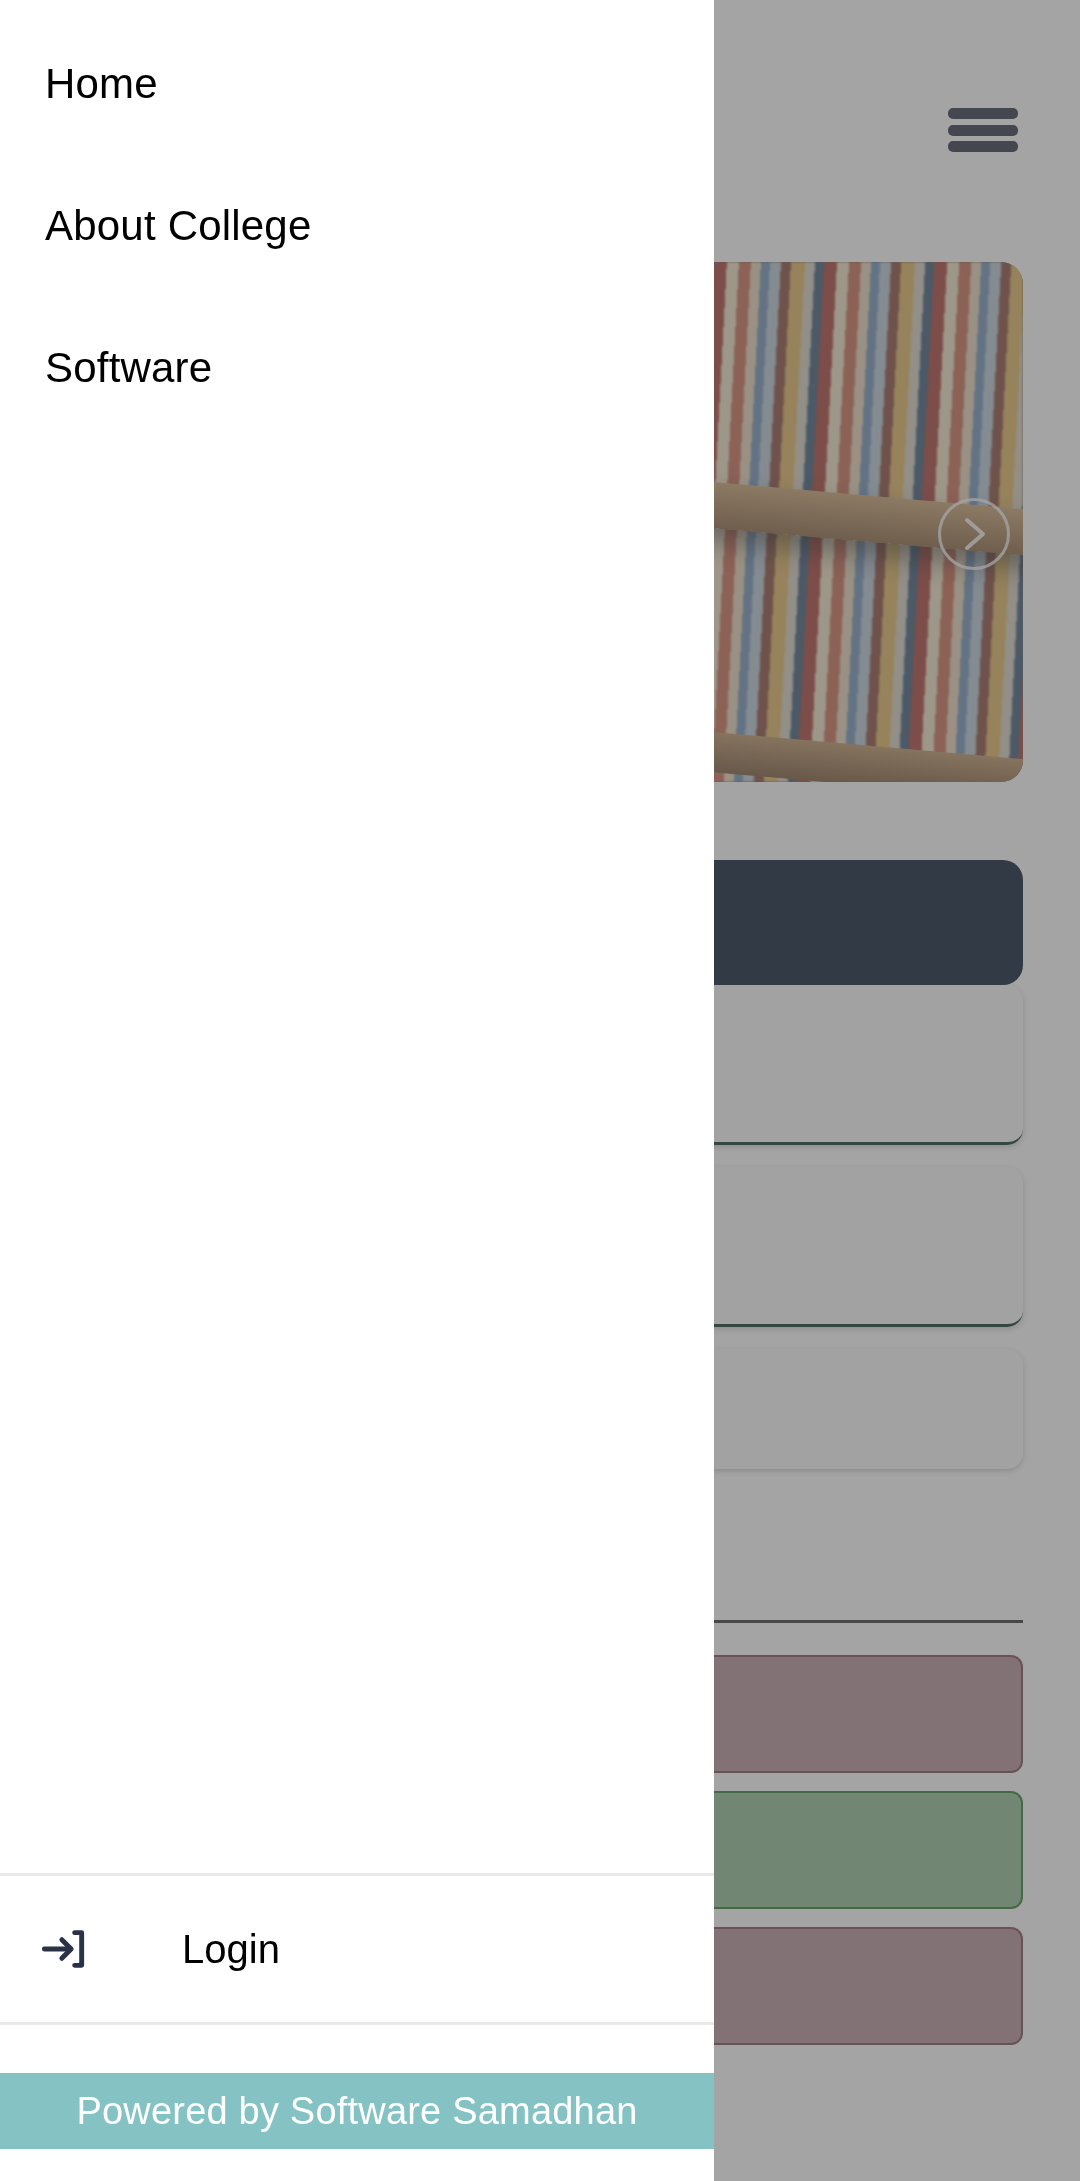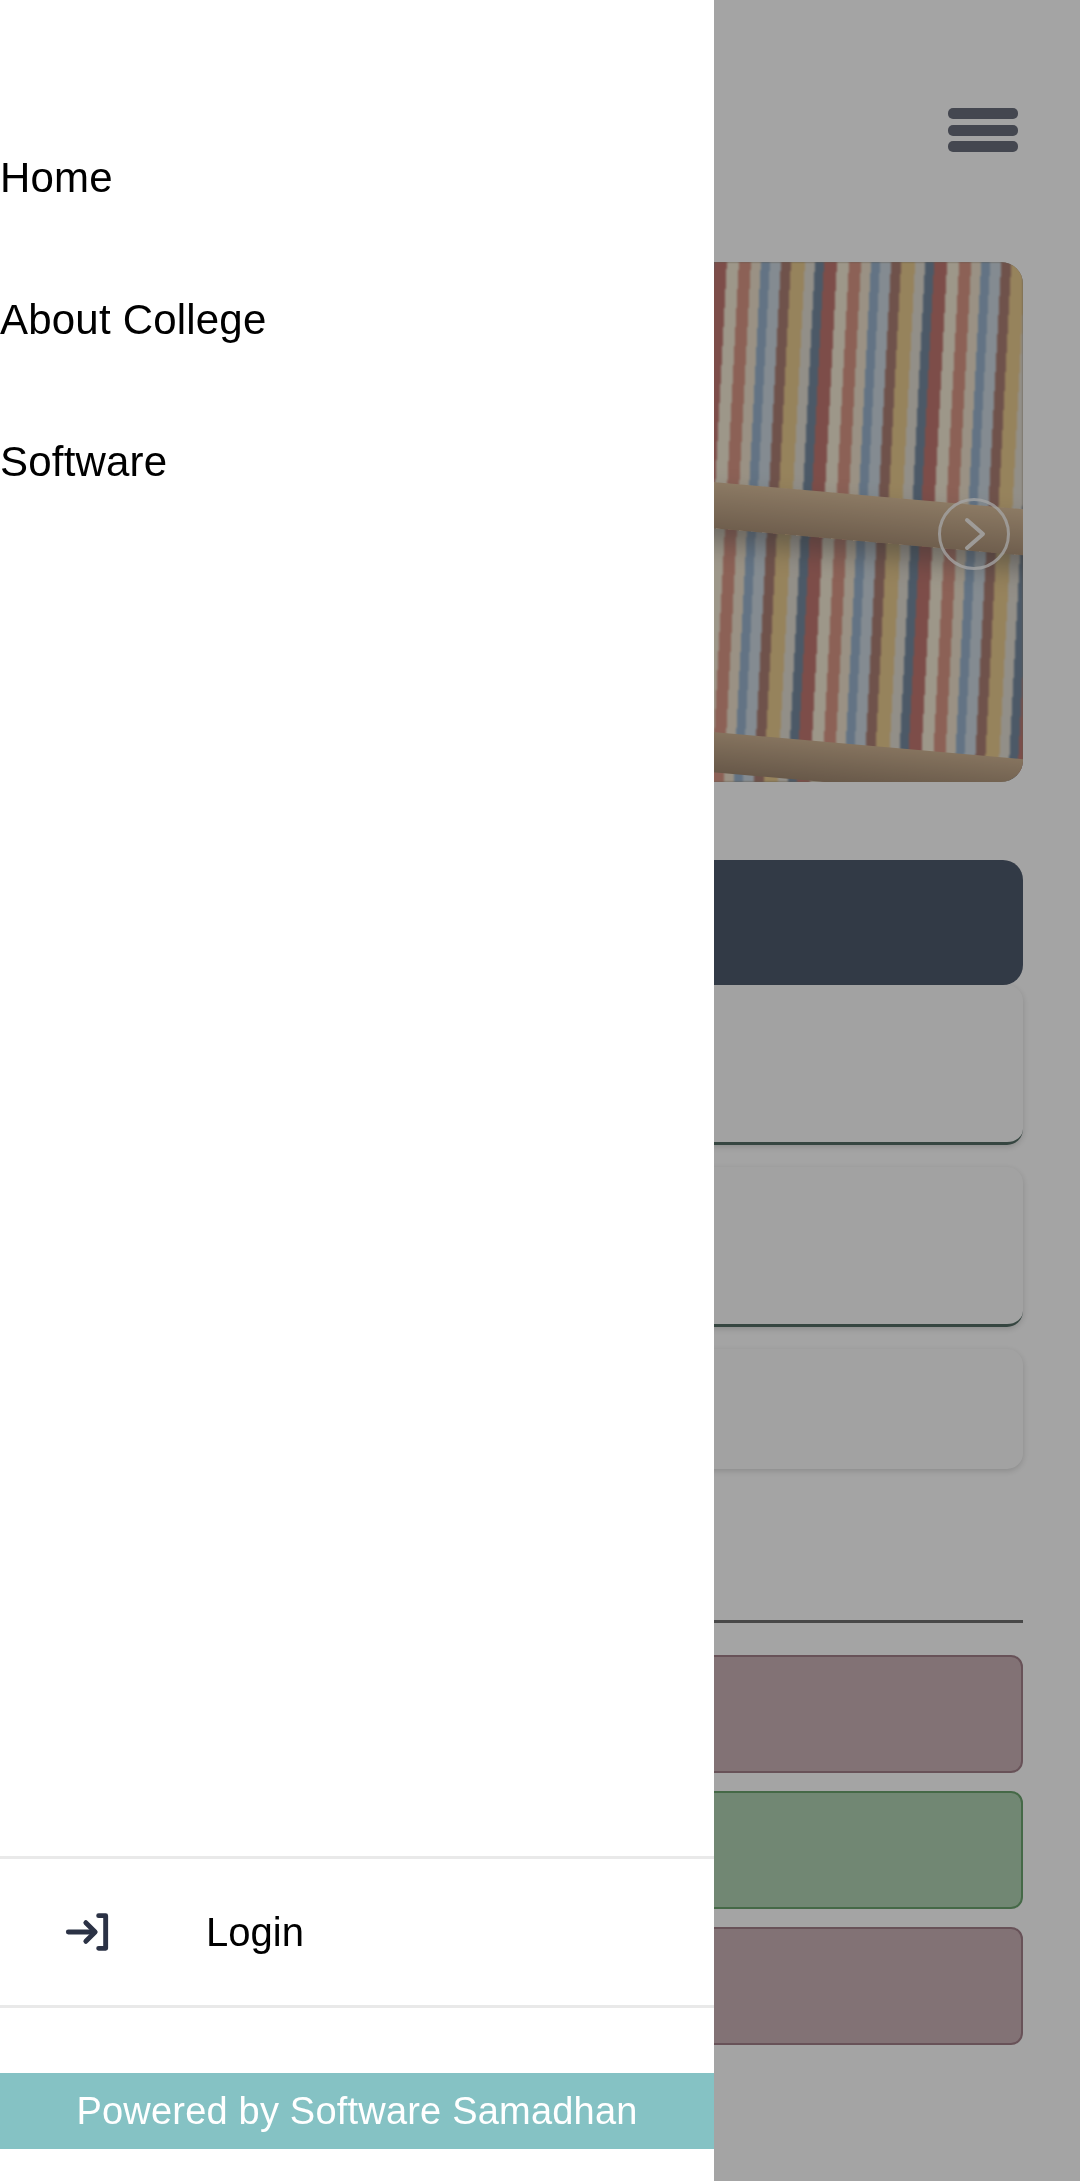--- a/index.html
+++ b/index.html
@@ -214,40 +214,41 @@
     display: flex;
     flex-direction: column;
   }
   .drawer-nav {
     flex: 1 1 auto;
     padding-top: 60px;
   }
   .drawer-item {
     height: 142px;
     display: flex;
-    align-items: flex-end;
+    align-items: flex-start;
+    padding-left: 45px;
     font-size: 42px;
     color: #000000;
     cursor: pointer;
     letter-spacing: .2px;
   }
 
   .drawer-footer {
     flex: 0 0 auto;
   }
   .divider {
     height: 3px;
     background: #e9e9e9;
     width: 100%;
   }
   .login-row {
     height: 146px;
     display: flex;
     align-items: center;
-    padding-left: 56px;
+    padding-left: 32px;
     cursor: pointer;
   }
   .login-icon {
     width: 62px;
     height: 62px;
     display: flex;
     align-items: center;
     justify-content: center;
     flex: 0 0 auto;
   }
@@ -259,21 +260,20 @@
   .spacer-strip { height: 48px; background:#fff; }
   .powered-bar {
     height: 76px;
     background: #85c2c4;
     display: flex;
     align-items: center;
     justify-content: center;
     color: #ffffff;
     font-size: 38px;
     letter-spacing: .2px;
-    margin-top: 17px;
   }
   .bottom-white { height: 32px; background:#fff; }
 </style>
 </head>
 <body>
 
 <div id="app">
 
   <div class="page">
 

